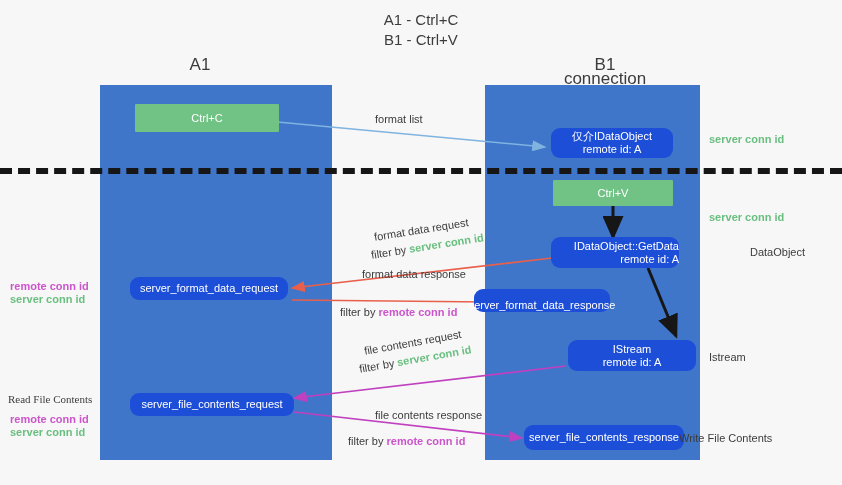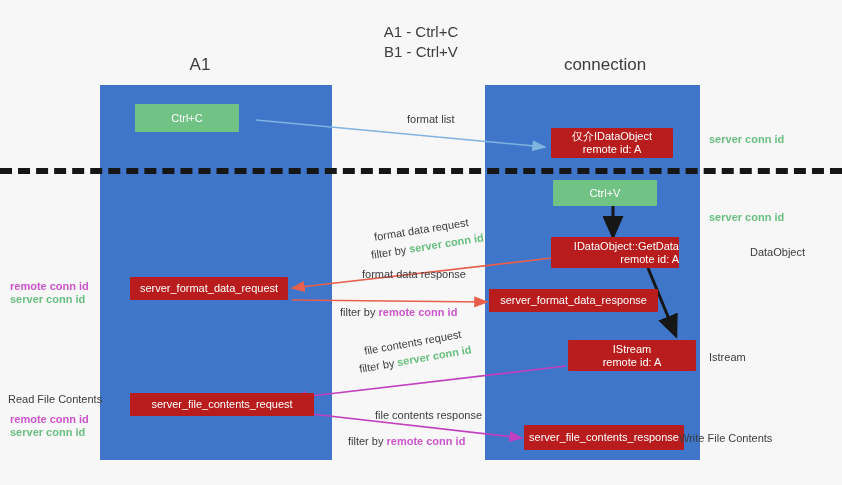--- a/index.html
+++ b/index.html
@@ -35,38 +35,37 @@
 
   .title {
     position: absolute;
     left: 0;
     top: 10px;
     width: 842px;
     text-align: center;
     font-size: 15px;
     color: #3c3c3c;
     line-height: 20px;
-    margin-top: 12px;
   }
 
   .box {
     position: absolute;
     box-sizing: border-box;
     text-align: center;
     color: #ffffff;
     font-size: 11px;
     line-height: 13px;
     display: flex;
     flex-direction: column;
     align-items: center;
     justify-content: center;
     border-radius: 1px;
   }
   .box-green { background: #71c285; }
-  .box-orange { background: #b91c1c; }
+  .box-orange { background: #1d4ed8; border-radius: 9px; }
 
   .label {
     position: absolute;
     font-size: 11px;
     color: #3c3c3c;
     white-space: nowrap;
     line-height: 14px;
   }
   .green-txt { color: #69bf7f; font-weight: bold; }
   .purple-txt { color: #cc55cc; font-weight: bold; }
@@ -96,20 +95,21 @@
   <div class="title">
     <div>A1 - Ctrl+C</div>
     <div>B1 - Ctrl+V</div>
   </div>
 
   <div class="col-header col-header-a">
     <div>A1</div>
   </div>
 
   <div class="col-header col-header-b">
+    <div>B1</div>
     <div>connection</div>
   </div>
 
   <div class="lane lane-a"></div>
   <div class="lane lane-b"></div>
 
   <svg class="overlay">
     <defs>
       <marker id="ah-blue" markerWidth="9" markerHeight="7" refX="8" refY="3.5" orient="auto">
         <polygon points="0 0, 9 3.5, 0 7" fill="#7fb3e0"></polygon>
@@ -135,60 +135,60 @@
 
     <line x1="292" y1="300" x2="487" y2="302" stroke="#e8604c" stroke-width="1.6" marker-end="url(#ah-red)"></line>
 
     <line x1="566" y1="366" x2="294" y2="398" stroke="#c040c0" stroke-width="1.6" marker-end="url(#ah-purple)"></line>
 
     <line x1="294" y1="412" x2="522" y2="438" stroke="#c040c0" stroke-width="1.6" marker-end="url(#ah-purple)"></line>
   </svg>
 
   <div class="dashrow"></div>
 
-  <div class="box box-green" style="left:135px; top:104px; width:104px; height:28px;">
+  <div class="box box-green" style="left:135px; top:104px; width:144px; height:28px;">
     <span>Ctrl+C</span>
   </div>
 
   <div class="box box-orange" style="left:551px; top:128px; width:122px; height:30px;">
     <span>仅介IDataObject</span>
     <span>remote id: A</span>
   </div>
 
-  <div class="box box-green" style="left:553px; top:180px; width:104px; height:26px;">
+  <div class="box box-green" style="left:553px; top:180px; width:120px; height:26px;">
     <span>Ctrl+V</span>
   </div>
 
   <div class="box box-orange" style="left:551px; top:237px; width:128px; height:31px;align-items:flex-end;">
     <span>IDataObject::GetData</span>
     <span>remote id: A</span>
   </div>
 
   <div class="box box-orange" style="left:568px; top:340px; width:128px; height:31px;">
     <span>IStream</span>
     <span>remote id: A</span>
   </div>
 
   <div class="box box-orange" style="left:130px; top:277px; width:158px; height:23px;">
     <span>server_format_data_request</span>
   </div>
 
-  <div class="box box-orange" style="left:489px; top:289px; width:169px; height:23px;">
+  <div class="box box-orange" style="left:474px; top:289px; width:136px; height:23px;justify-content:flex-end;">
     <span>server_format_data_response</span>
   </div>
 
-  <div class="box box-orange" style="left:130px; top:393px; width:184px; height:23px;">
+  <div class="box box-orange" style="left:130px; top:393px; width:164px; height:23px;">
     <span>server_file_contents_request</span>
   </div>
 
   <div class="box box-orange" style="left:524px; top:425px; width:160px; height:25px;">
     <span>server_file_contents_response</span>
   </div>
 
-  <div class="label" style="left:375px; top:112px;margin-left:32px;">format list</div>
+  <div class="label" style="left:375px; top:112px;">format list</div>
 
   <div class="label rot-a" style="left:373px; top:230px;">format data request</div>
   <div class="label rot-a" style="left:370px; top:248px;">
     <span>filter by </span><span class="green-txt">server conn id</span>
   </div>
 
   <div class="label" style="left:362px; top:267px;">format data response</div>
   <div class="label" style="left:340px; top:305px;">
     <span>filter by </span><span class="purple-txt">remote conn id</span>
   </div>
@@ -205,17 +205,17 @@
 
   <div class="label green-txt" style="left:709px; top:132px;">server conn id</div>
   <div class="label green-txt" style="left:709px; top:210px;">server conn id</div>
   <div class="label" style="left:709px; top:245px;margin-left:41px;">DataObject</div>
   <div class="label" style="left:709px; top:350px;">Istream</div>
   <div class="label" style="left:679px; top:431px;">Write File Contents</div>
 
   <div class="label purple-txt" style="left:10px; top:279px;">remote conn id</div>
   <div class="label green-txt" style="left:10px; top:292px;">server conn id</div>
 
-  <div class="label" style="left:8px; top:392px;">Read File Contents</div>
+  <div class="label" style="left:8px; top:392px;font-family:Liberation Serif, serif;">Read File Contents</div>
   <div class="label purple-txt" style="left:10px; top:412px;">remote conn id</div>
   <div class="label green-txt" style="left:10px; top:425px;">server conn id</div>
 
 </div>
 
 </body></html>

